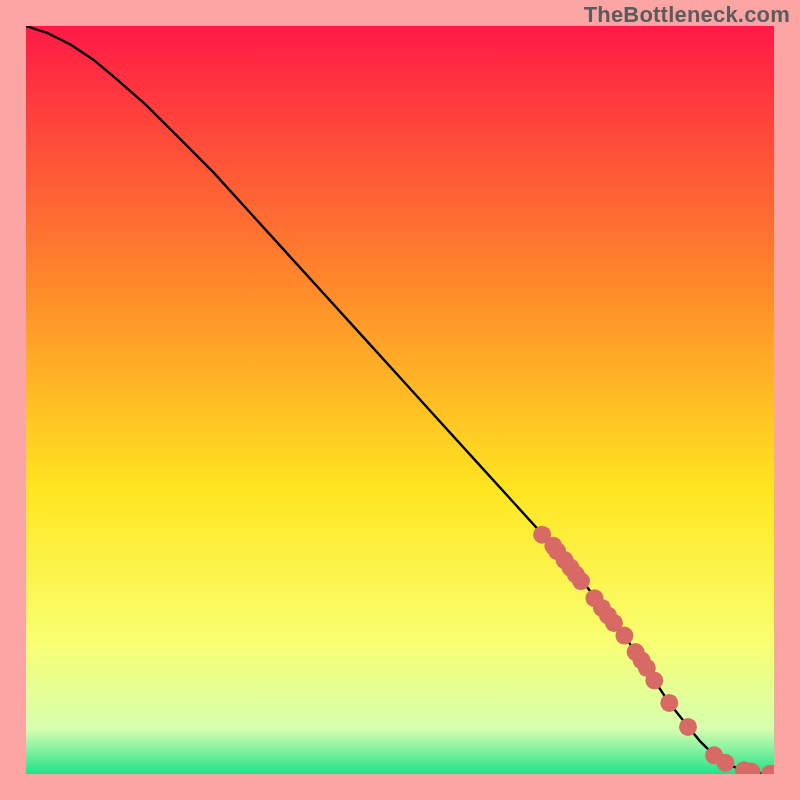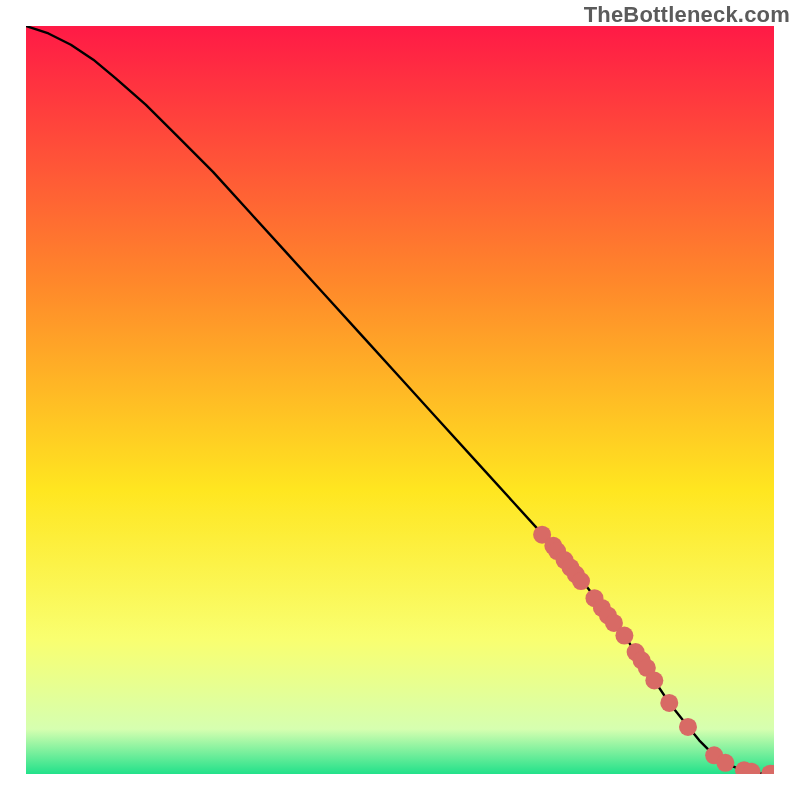--- a/index.html
+++ b/index.html
@@ -1,21 +1,21 @@
 <!DOCTYPE html>
 <html><head>
 <meta charset="utf-8">
 <style>
   * { margin: 0; padding: 0; box-sizing: border-box; }
   html, body { width: 800px; height: 800px; overflow: hidden; background: #000; }
   .frame {
     position: relative;
     width: 800px;
     height: 800px;
-    background: #ffffff;
+    background: #fca5a5;
   }
   .attribution {
     position: absolute;
     top: 2px;
     right: 10px;
     font-family: Arial, Helvetica, sans-serif;
     font-size: 22px;
     font-weight: 600;
     color: #5b5b5b;
     letter-spacing: 0.2px;

